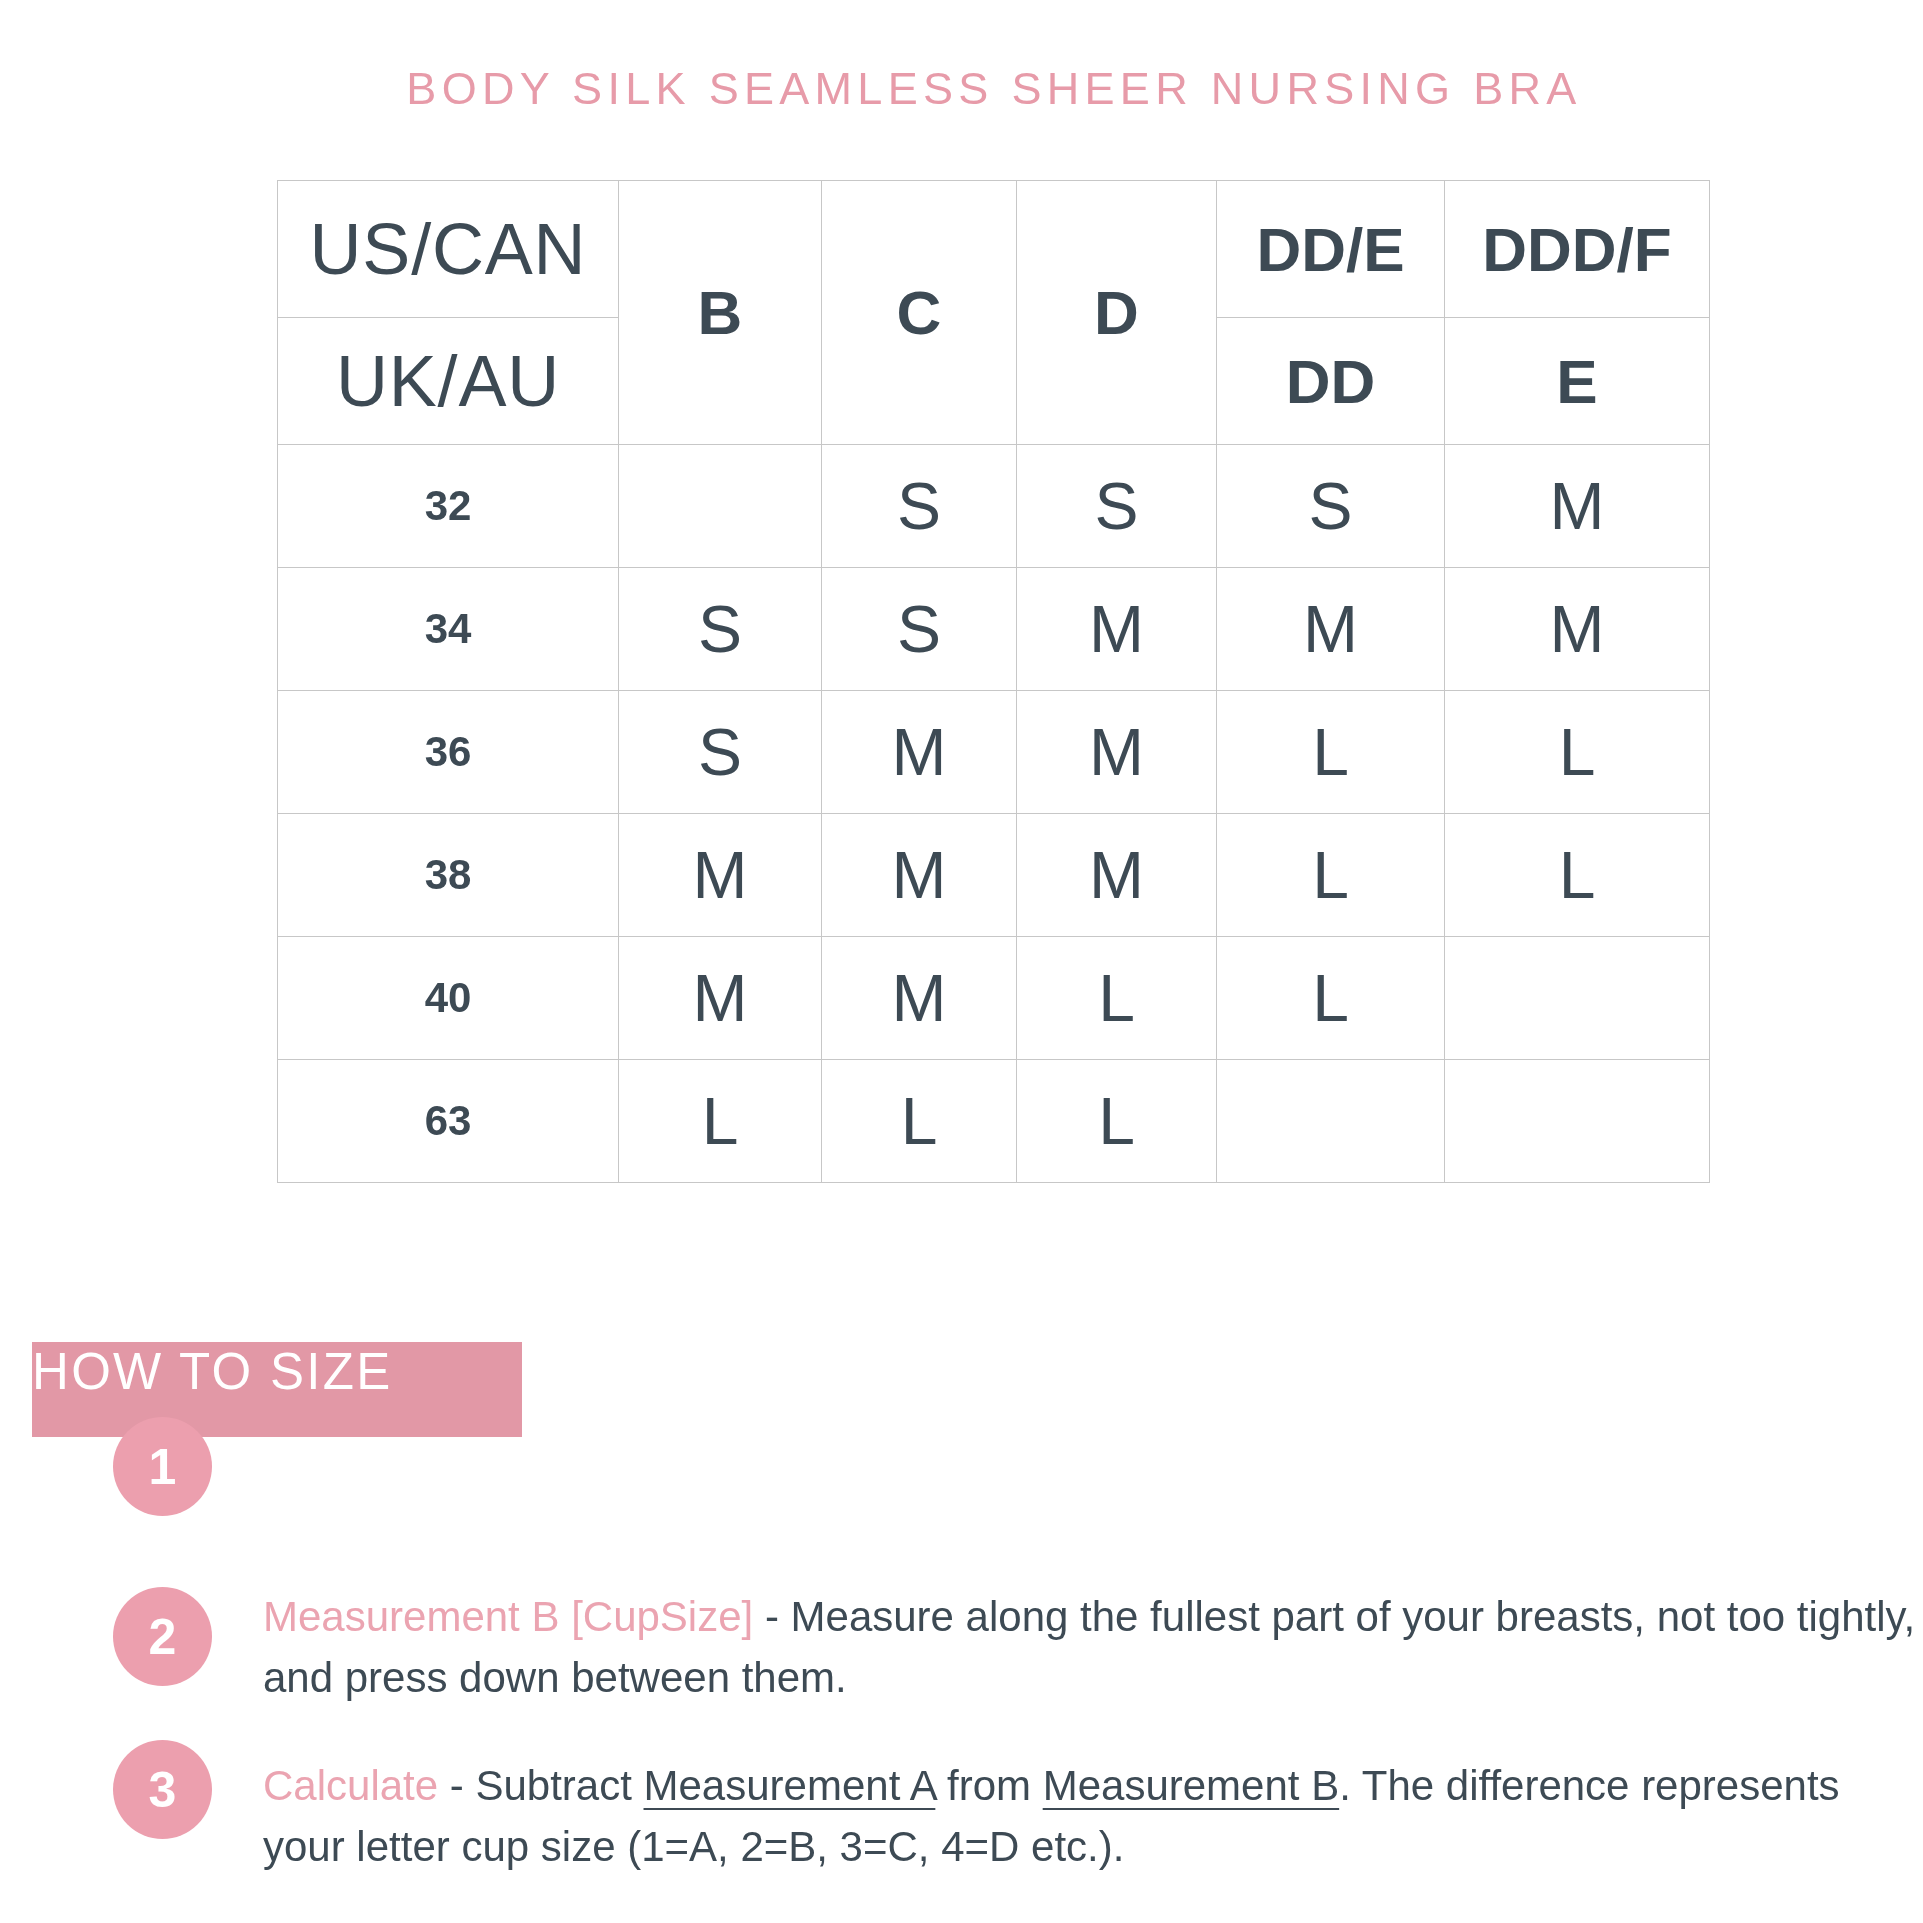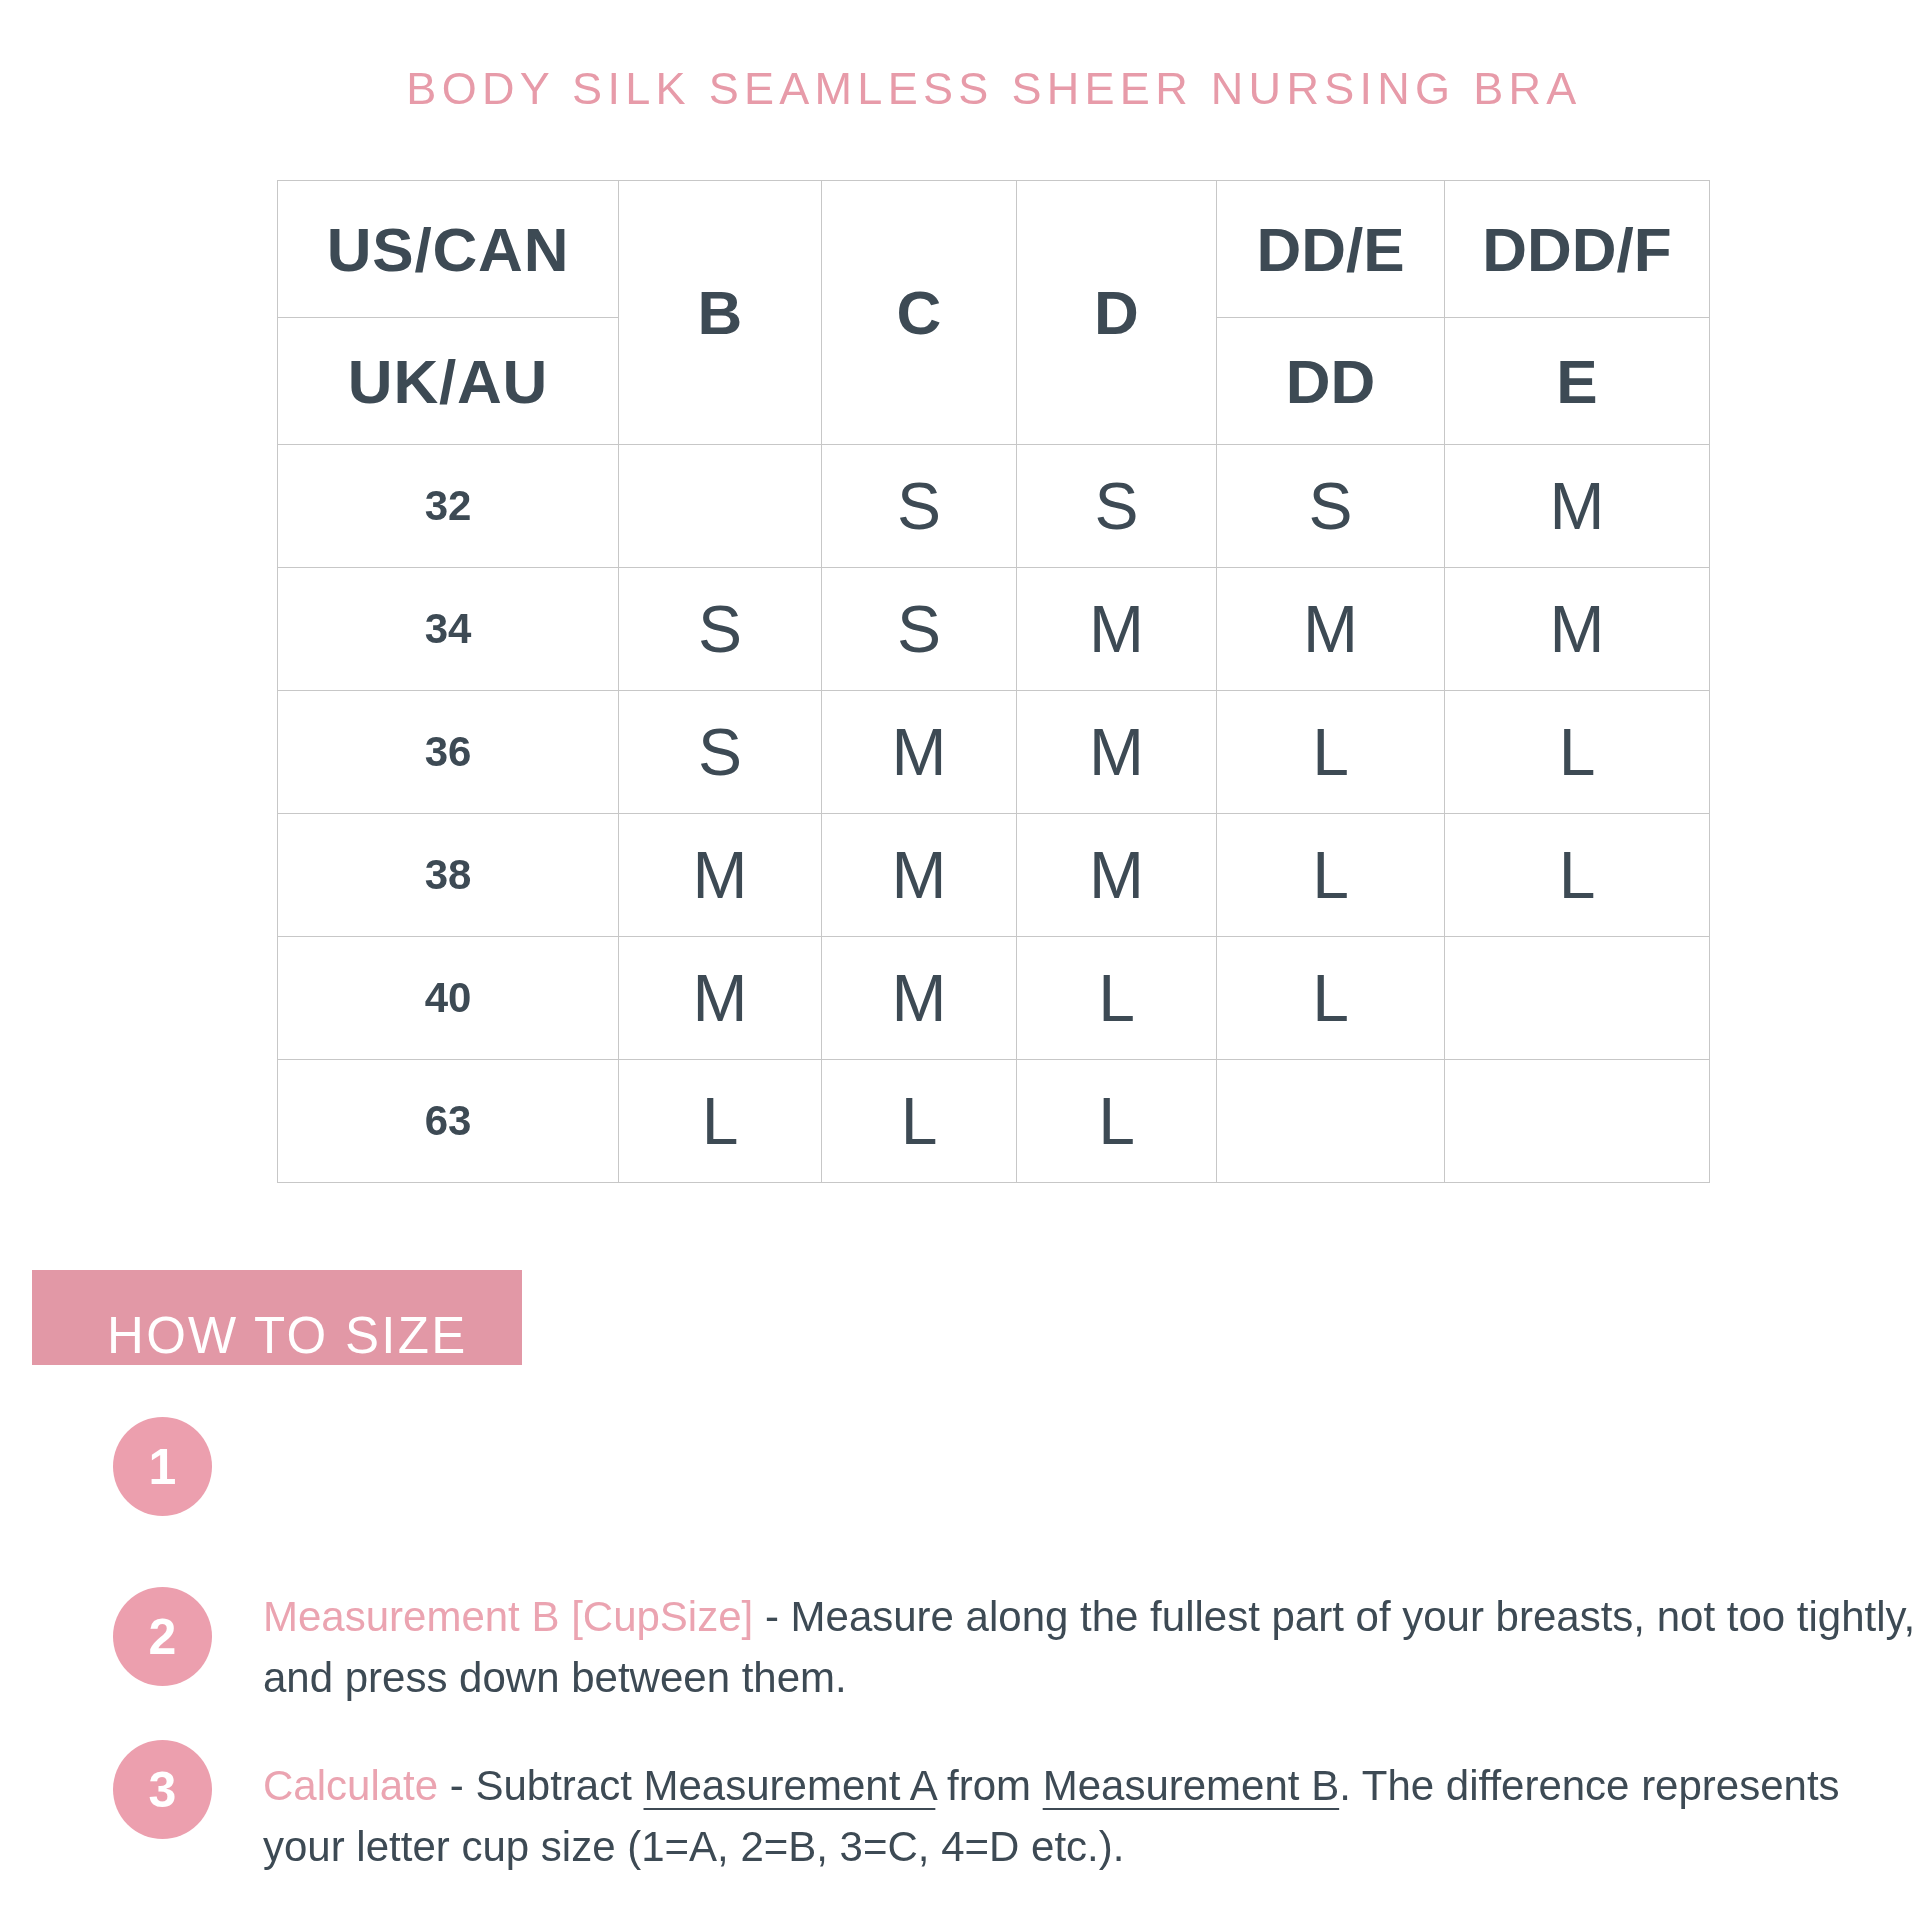--- a/index.html
+++ b/index.html
@@ -48,50 +48,49 @@
     text-align: center;
     vertical-align: middle;
     padding: 0;
     overflow: hidden;
   }
   tr.hrow1 td { height: 136px; }
   tr.hrow2 td { height: 126px; }
   tr.brow  td { height: 122px; }
 
   td.band-header {
-    font-size: 62px;
-    font-weight: 700;
+    font-size: 72px;
+    font-weight: 400;
     letter-spacing: 0.8px;
   }
   td.cup-header {
     font-size: 62px;
     font-weight: 700;
   }
   td.band-cell {
     font-size: 42px;
     font-weight: 700;
   }
   td.size-cell {
     font-size: 66px;
     font-weight: 400;
   }
 
   
   .howto-banner {
     position: absolute;
     left: 0;
-    top: 1270px;
+    top: 1342px;
     width: 490px;
     height: 95px;
     background: #e298a6;
     color: #ffffff;
     display: flex;
-    align-items: flex-end;
+    align-items: flex-start;
     box-sizing: border-box;
-    padding-left: 75px;
     font-size: 51px;
     font-weight: 400;
     letter-spacing: 2.3px;
   }
 
   
   .step-badge {
     position: absolute;
     left: 81px;
     width: 99px;

